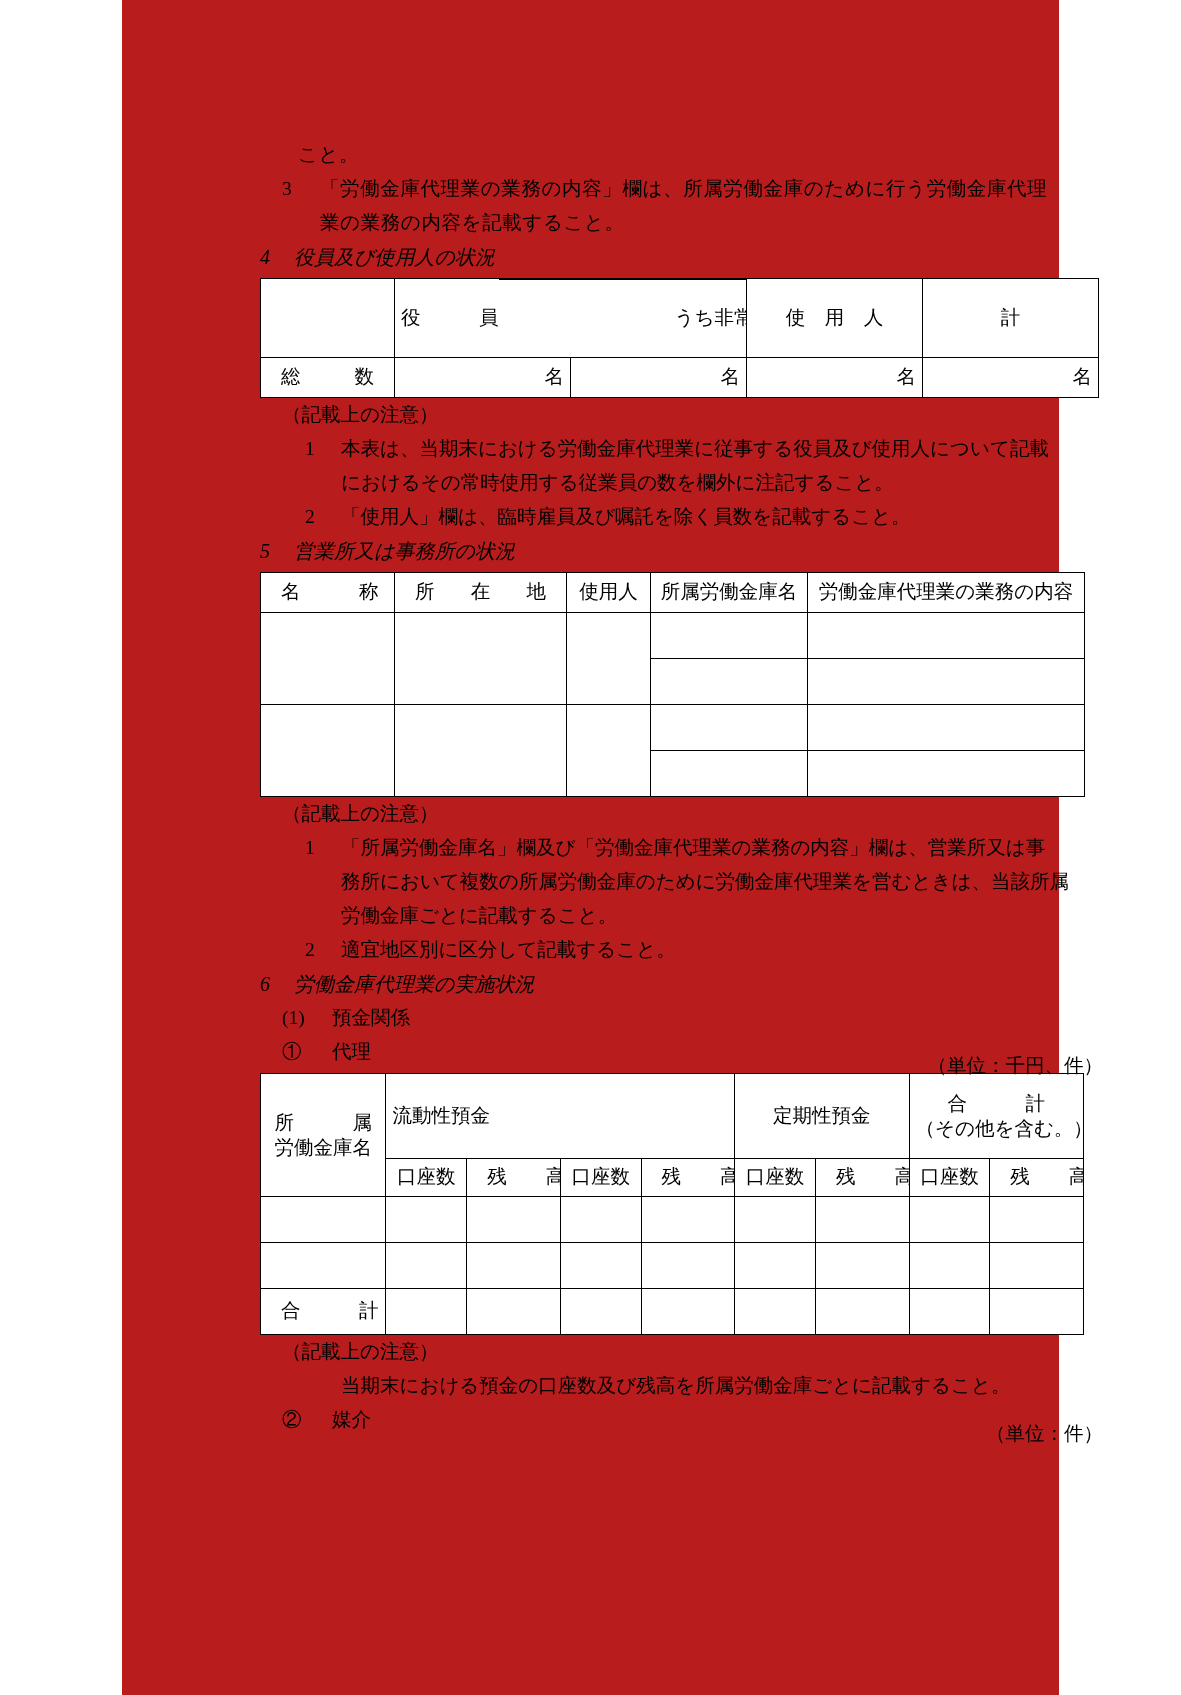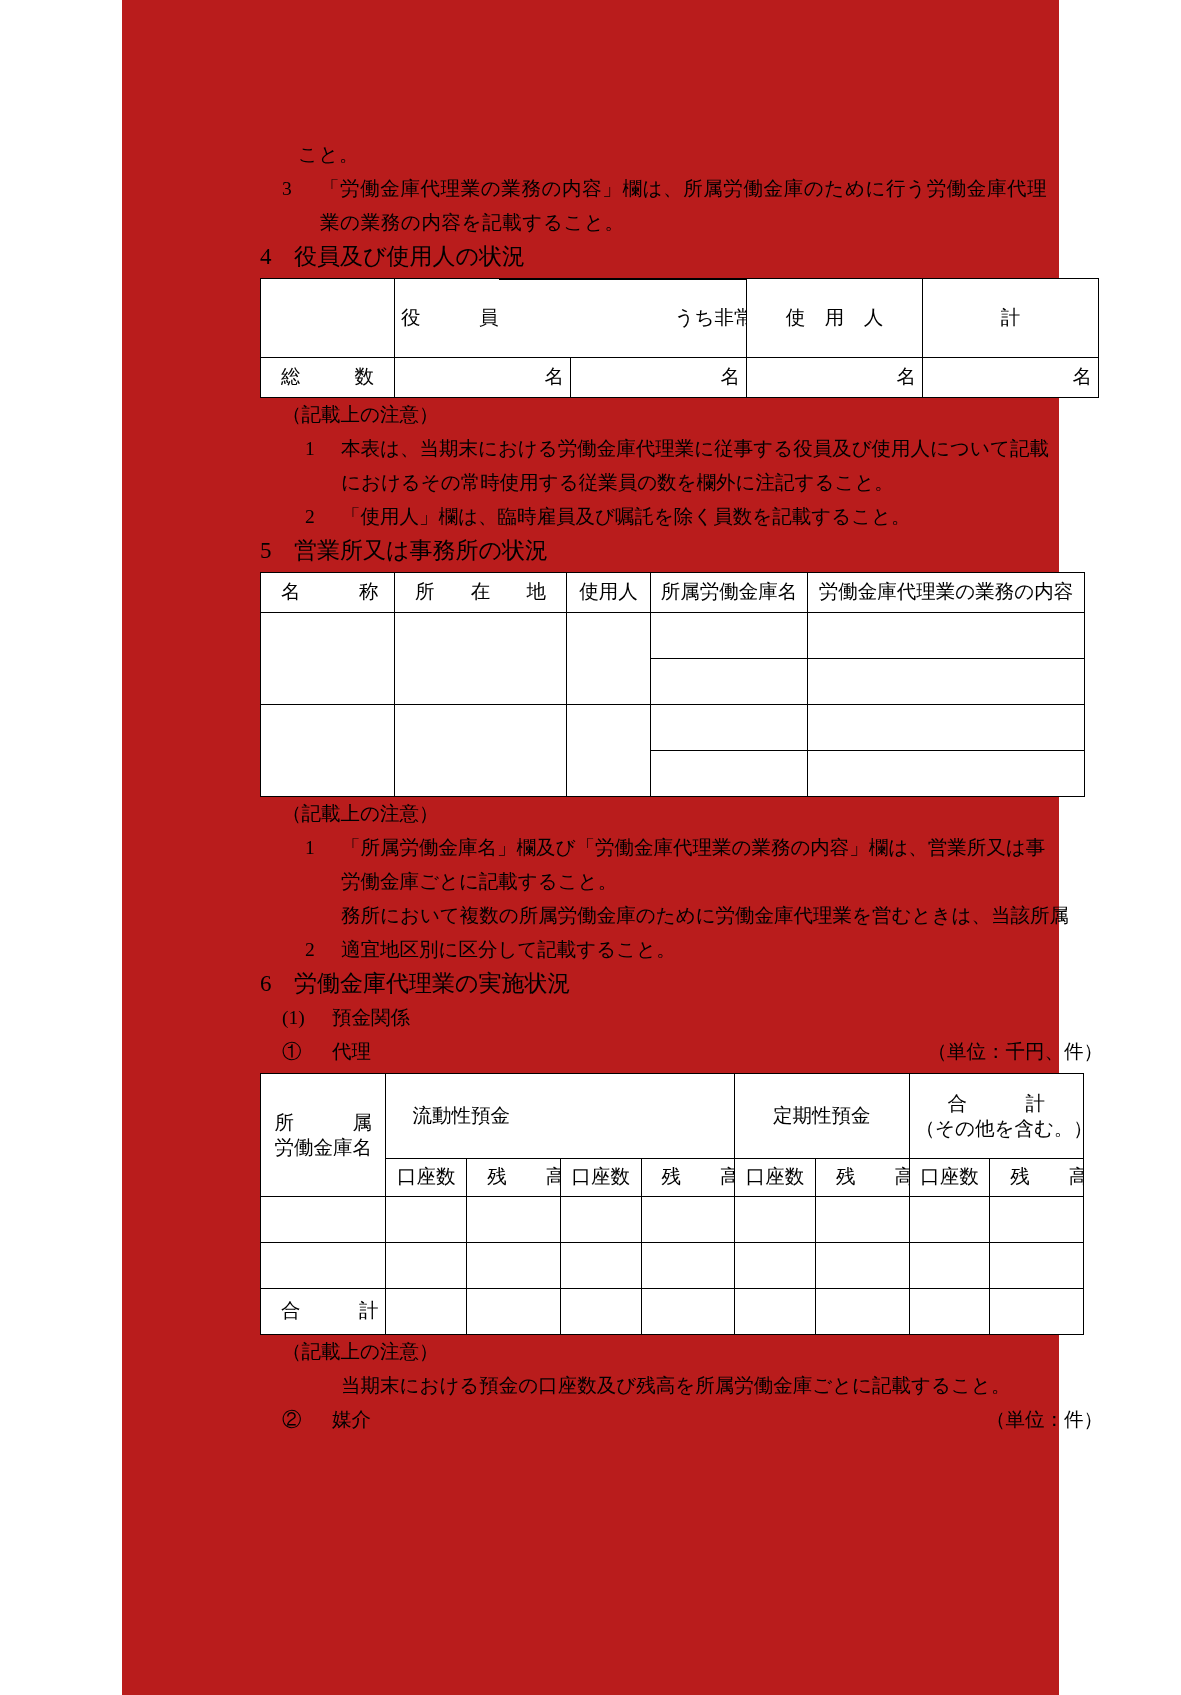--- a/index.html
+++ b/index.html
@@ -29,24 +29,25 @@
   .line {
     font-size: 19.5px;
     line-height: 34px;
     letter-spacing: 0.6px;
     white-space: nowrap;
   }
   .ind-1  { padding-left: 38px; }   
   .ind-num{ padding-left: 22px; }   
   .ind-cont { padding-left: 60px; } 
   .sec-head {
-    font-size: 23px;
+    font-size: 20px;
     line-height: 34px;
     padding-left: 0;
     white-space: nowrap;
+    font-style: italic;
   }
   .sec-num { display: inline-block; width: 34px; }
   .sub-head {
     font-size: 19.5px;
     line-height: 34px;
     padding-left: 22px;
     white-space: nowrap;
   }
   .sub-num { display: inline-block; width: 50px; }
   .note-head {
@@ -75,21 +76,21 @@
     white-space: nowrap;
   }
   .unit-row {
     position: relative;
     font-size: 19.5px;
     line-height: 34px;
   }
   .unit-row .unit {
     position: absolute;
     right: 0;
-    top: 0;
+    top: 14px;
     white-space: nowrap;
   }
 
   
   table.form {
     border-collapse: collapse;
     table-layout: fixed;
     font-size: 19.5px;
     background: #ffffff;
   }
@@ -259,22 +260,22 @@
           <td class="blank"></td>
           <td class="blank"></td>
         </tr>
       </tbody>
     </table>
 
     <div class="note-head">（記載上の注意）</div>
     <div class="note-item">
       <span class="n">1</span><span>「所属労働金庫名」欄及び「労働金庫代理業の業務の内容」欄は、営業所又は事</span>
     </div>
+    <div class="note-sub">務所において複数の所属労働金庫のために労働金庫代理業を営むときは、当該所属</div>
     <div class="note-sub">労働金庫ごとに記載すること。</div>
-    <div class="note-sub">務所において複数の所属労働金庫のために労働金庫代理業を営むときは、当該所属</div>
     <div class="note-item">
       <span class="n">2</span><span>適宜地区別に区分して記載すること。</span>
     </div>
 
     <div class="sec-head">
       <span class="sec-num">6</span><span>労働金庫代理業の実施状況</span>
     </div>
 
     <div class="sub-head">
       <span class="sub-num">(1)</span><span>預金関係</span>
@@ -299,21 +300,21 @@
       </colgroup>
       <tbody>
         <tr class="hdr1">
           <td class="c" rowspan="2">
             <span class="stack">所　　　属</span>
             <span class="stack">労働金庫名</span>
           </td>
           <td class="c nopad" colspan="4">
             <div class="split-outer" style="height:84px;">
               <div class="split-top" style="flex:0 0 44px;">
-                <span style="padding-right:164px;margin-left:20px;">流動性預金</span>
+                <span style="padding-right:164px;">流動性預金</span>
               </div>
               <div class="split-bot" style="border-top:none;position:relative;">
                 <div style="position:absolute;left:164px;right:0;top:0;bottom:0;border-top:1px solid #000;border-left:1px solid #000;display:flex;align-items:center;justify-content:center;padding-left:40px;">
                   <span>うち当座預金</span>
                 </div>
               </div>
             </div>
           </td>
           <td class="c" colspan="2">定期性預金</td>
           <td class="c" colspan="2">

